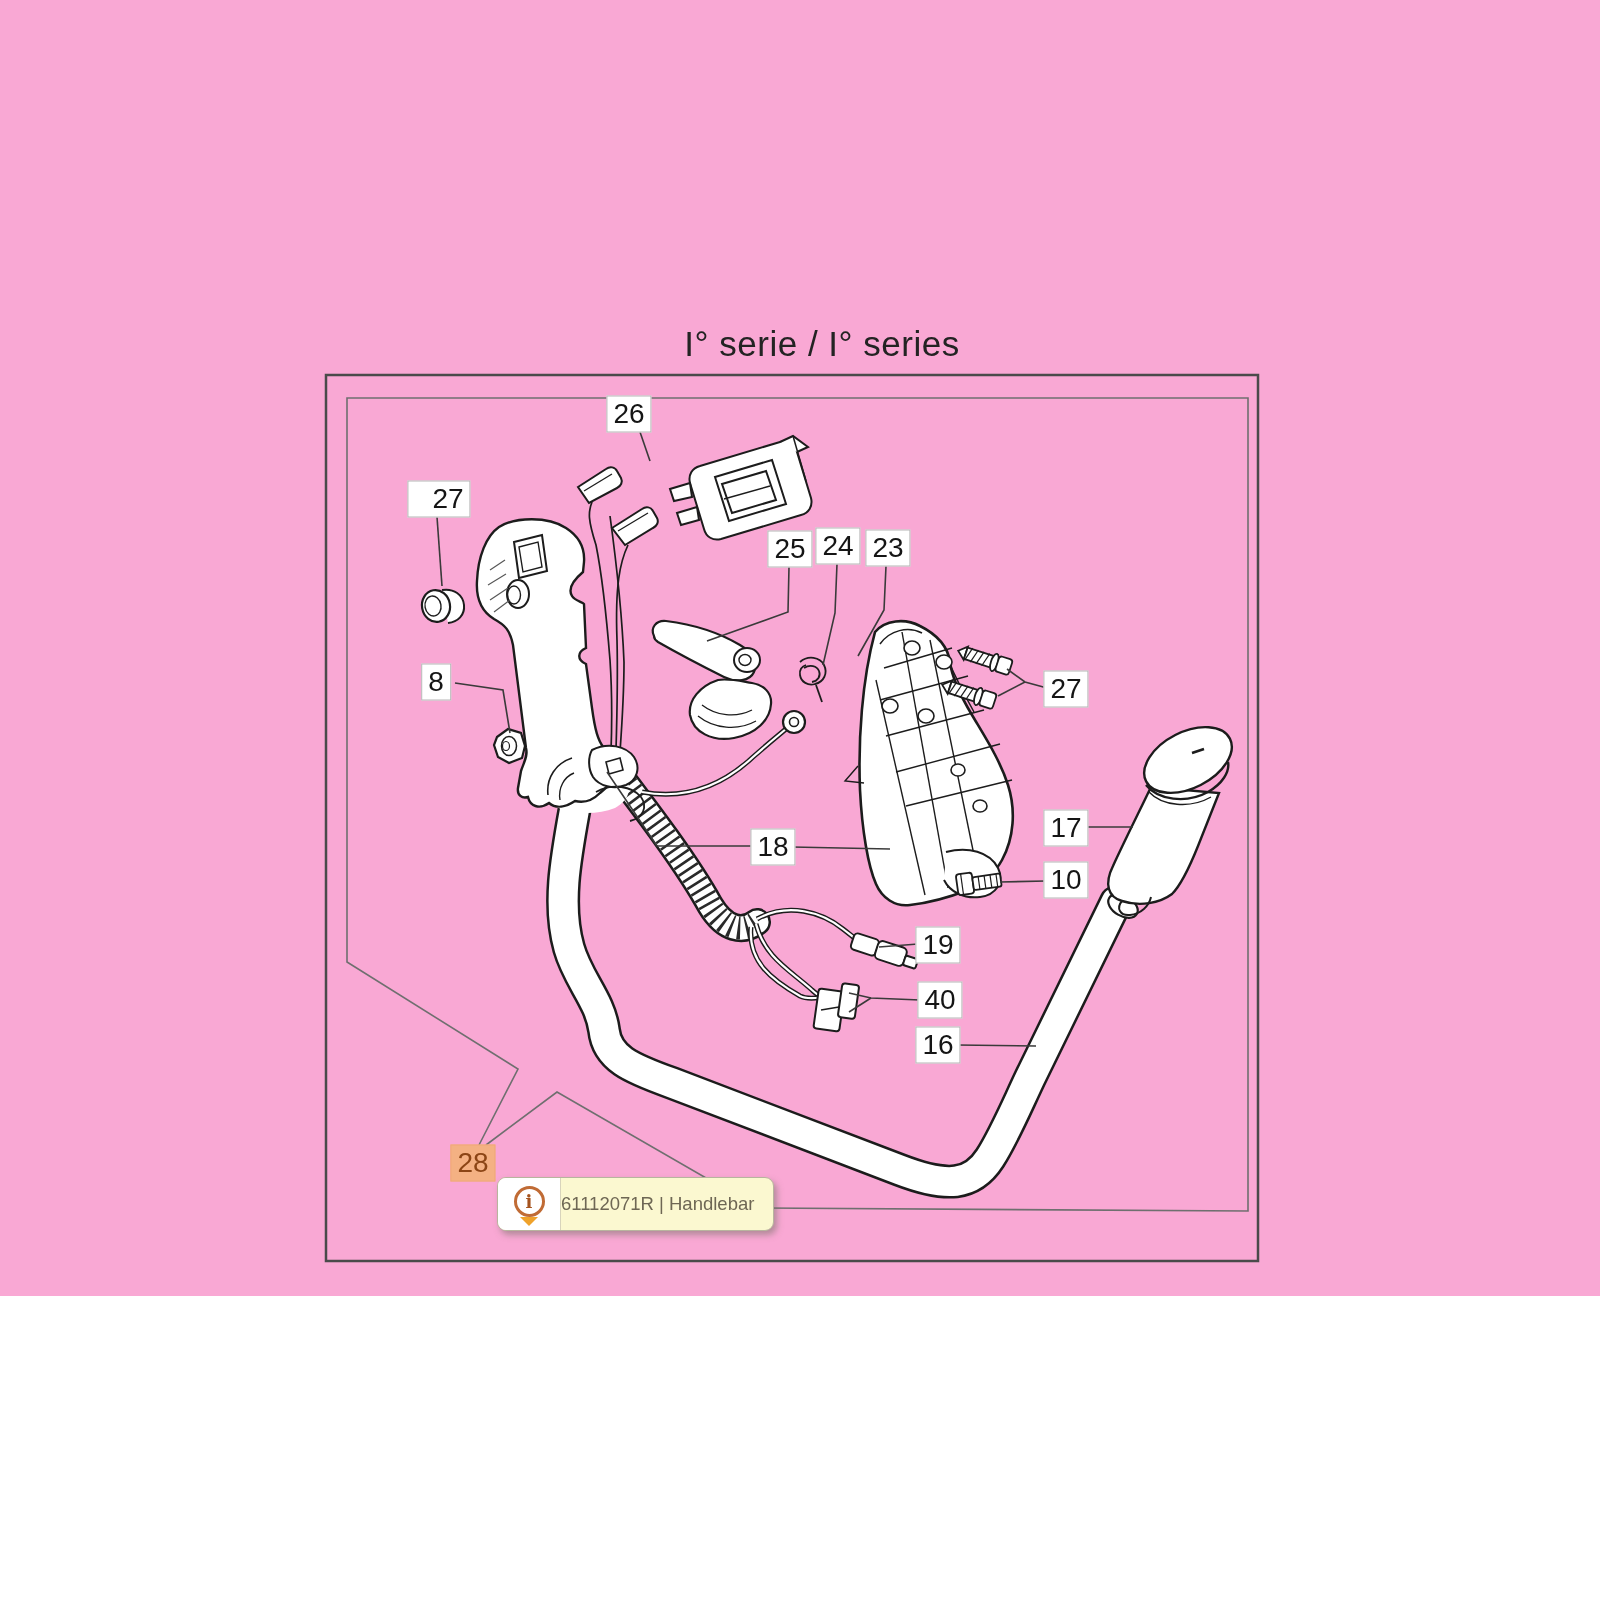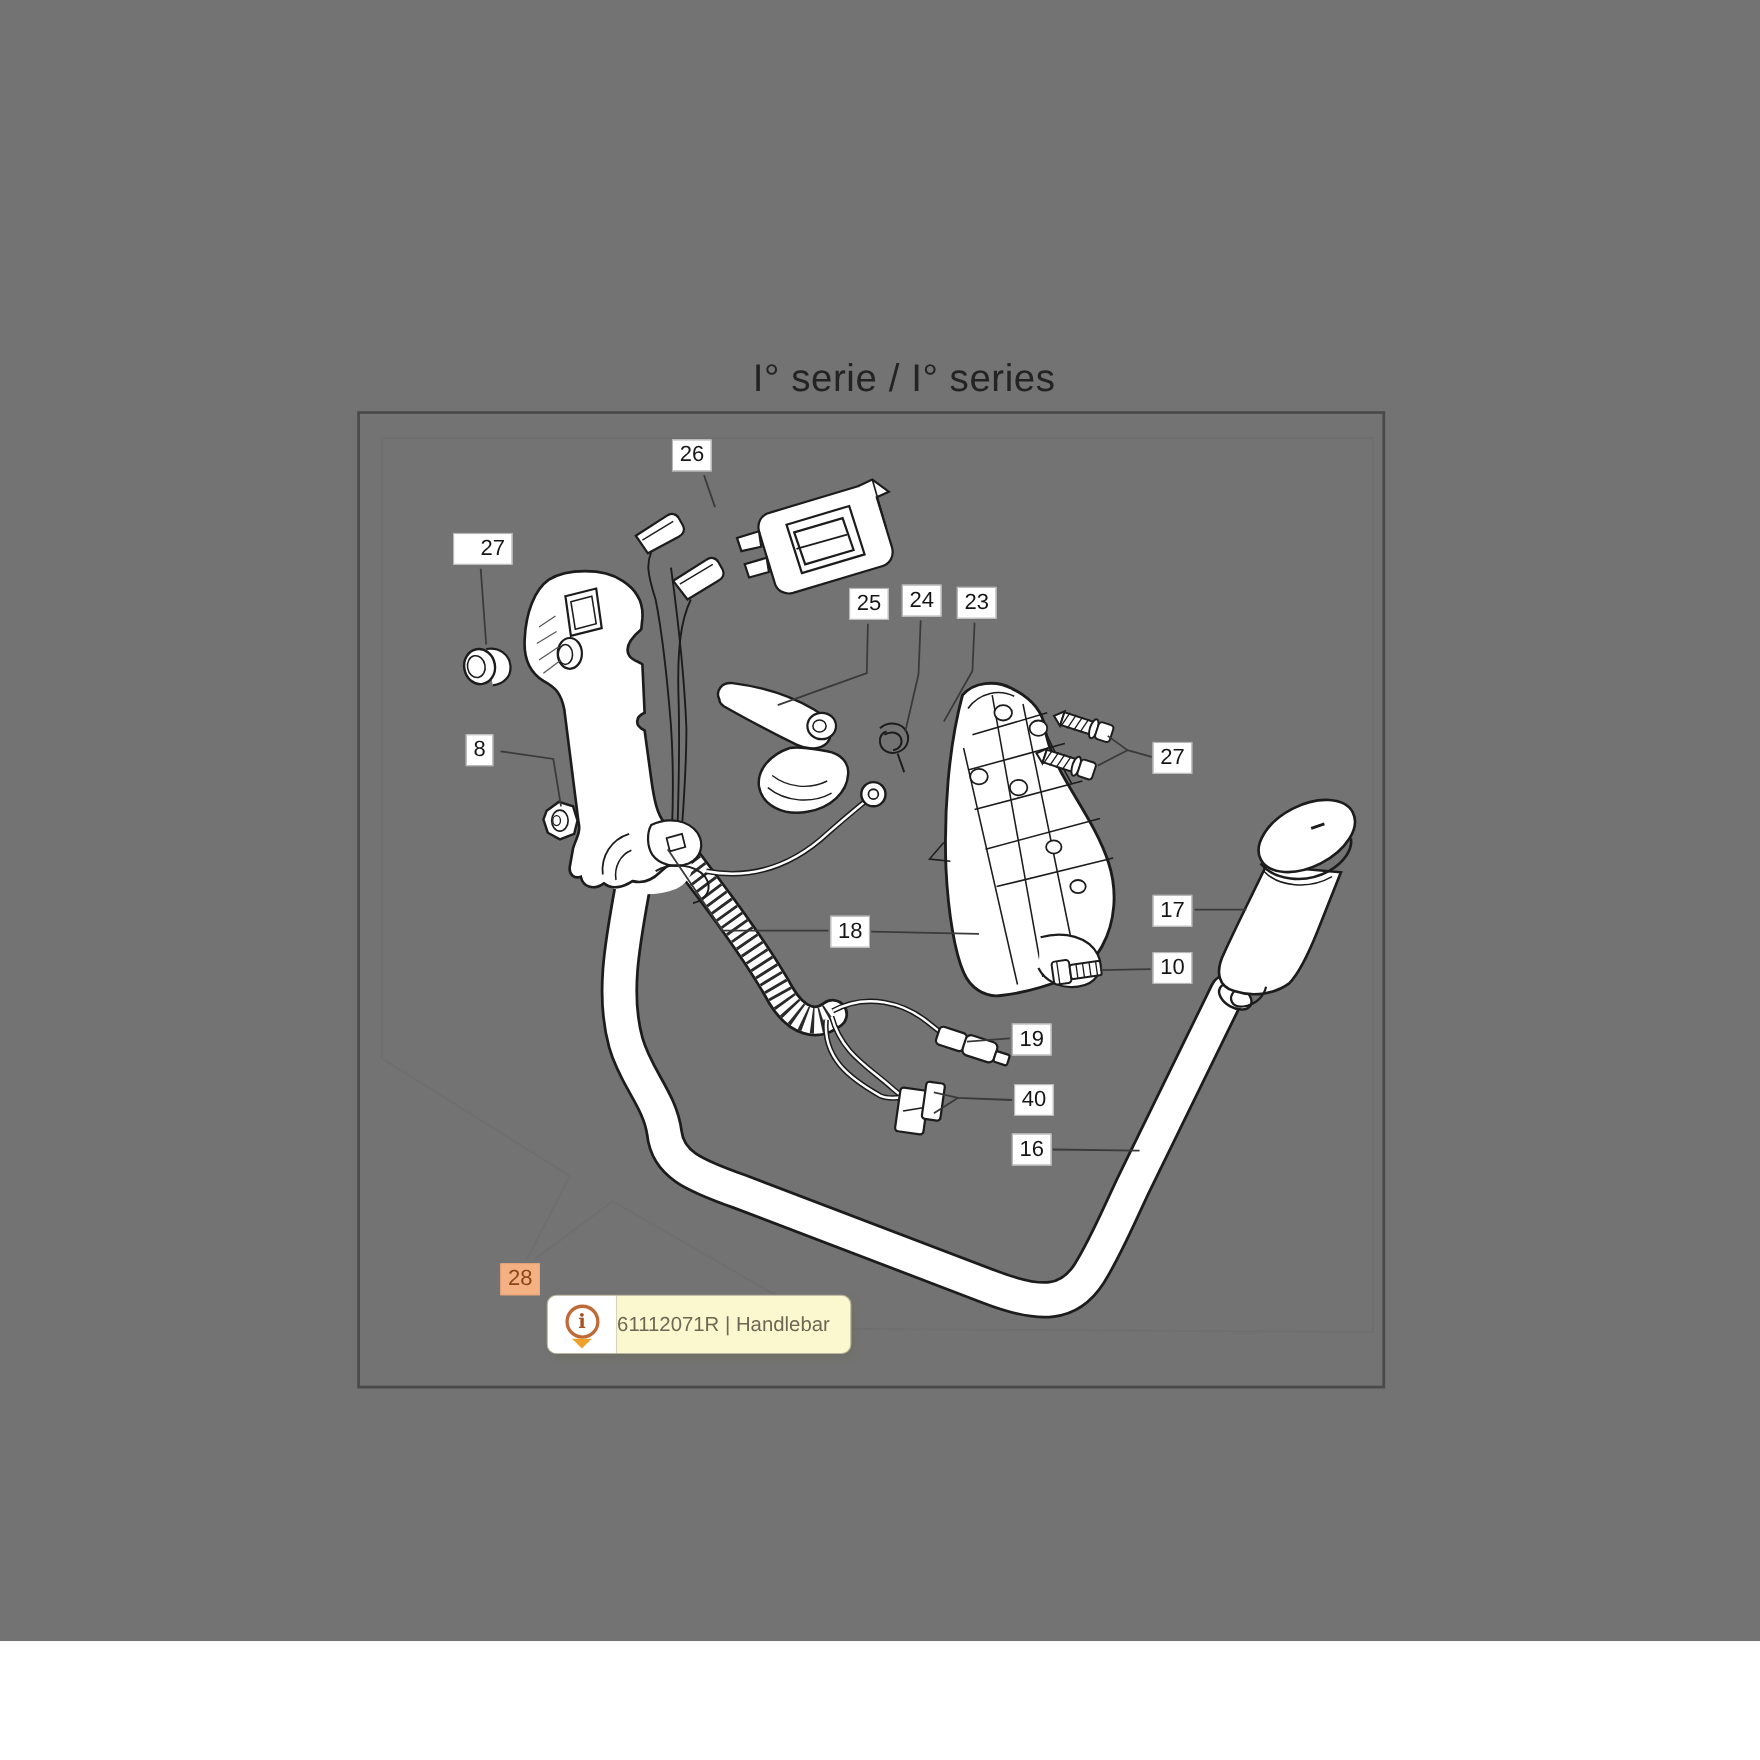--- a/index.html
+++ b/index.html
@@ -1,22 +1,22 @@
 <!DOCTYPE html>
 <html><head>
 <meta charset="utf-8">
 <style>
   html,body{margin:0;padding:0;background:#fff;}
-  .stage{position:relative;width:1600px;height:1492px;background:#737373;
+  .stage{position:relative;width:1600px;height:1296px;background:#f9a8d4;
          font-family:"Liberation Sans",sans-serif;overflow:hidden;}
   .page-title{position:absolute;top:324px;left:822px;transform:translateX(-50%);
               white-space:nowrap;font-size:35px;color:#232323;letter-spacing:.5px;}
   svg.art{position:absolute;left:0;top:0;}
   .plabel{position:absolute;transform:translate(-50%,-50%);background:#fff;
-          border:1.5px solid #b5b5b5;color:#151515;font-size:20px;line-height:1;
+          border:1.5px solid #b5b5b5;color:#151515;font-size:28px;line-height:1;
           padding:3px 6px 4px 6px;white-space:nowrap;}
   .plabel.selected{background:#F4B183;border-color:#F0A878;color:#8C4515;}
   .tooltip{position:absolute;left:497px;top:1177px;width:277px;height:54px;
            display:flex;border:1px solid #b8b49e;border-radius:9px;background:#FBF8D0;
            box-shadow:3px 4px 6px rgba(110,110,95,.5);overflow:hidden;box-sizing:border-box;}
   .tt-icon-cell{width:62px;background:#fff;border-right:1px solid #d8d4bc;
                 display:flex;align-items:center;justify-content:center;position:relative;flex:none;}
   .tt-circle{width:25px;height:25px;border:3px solid #C06B35;border-radius:50%;
              display:flex;align-items:center;justify-content:center;
              font-family:"DejaVu Serif",serif;font-size:18px;font-weight:bold;

